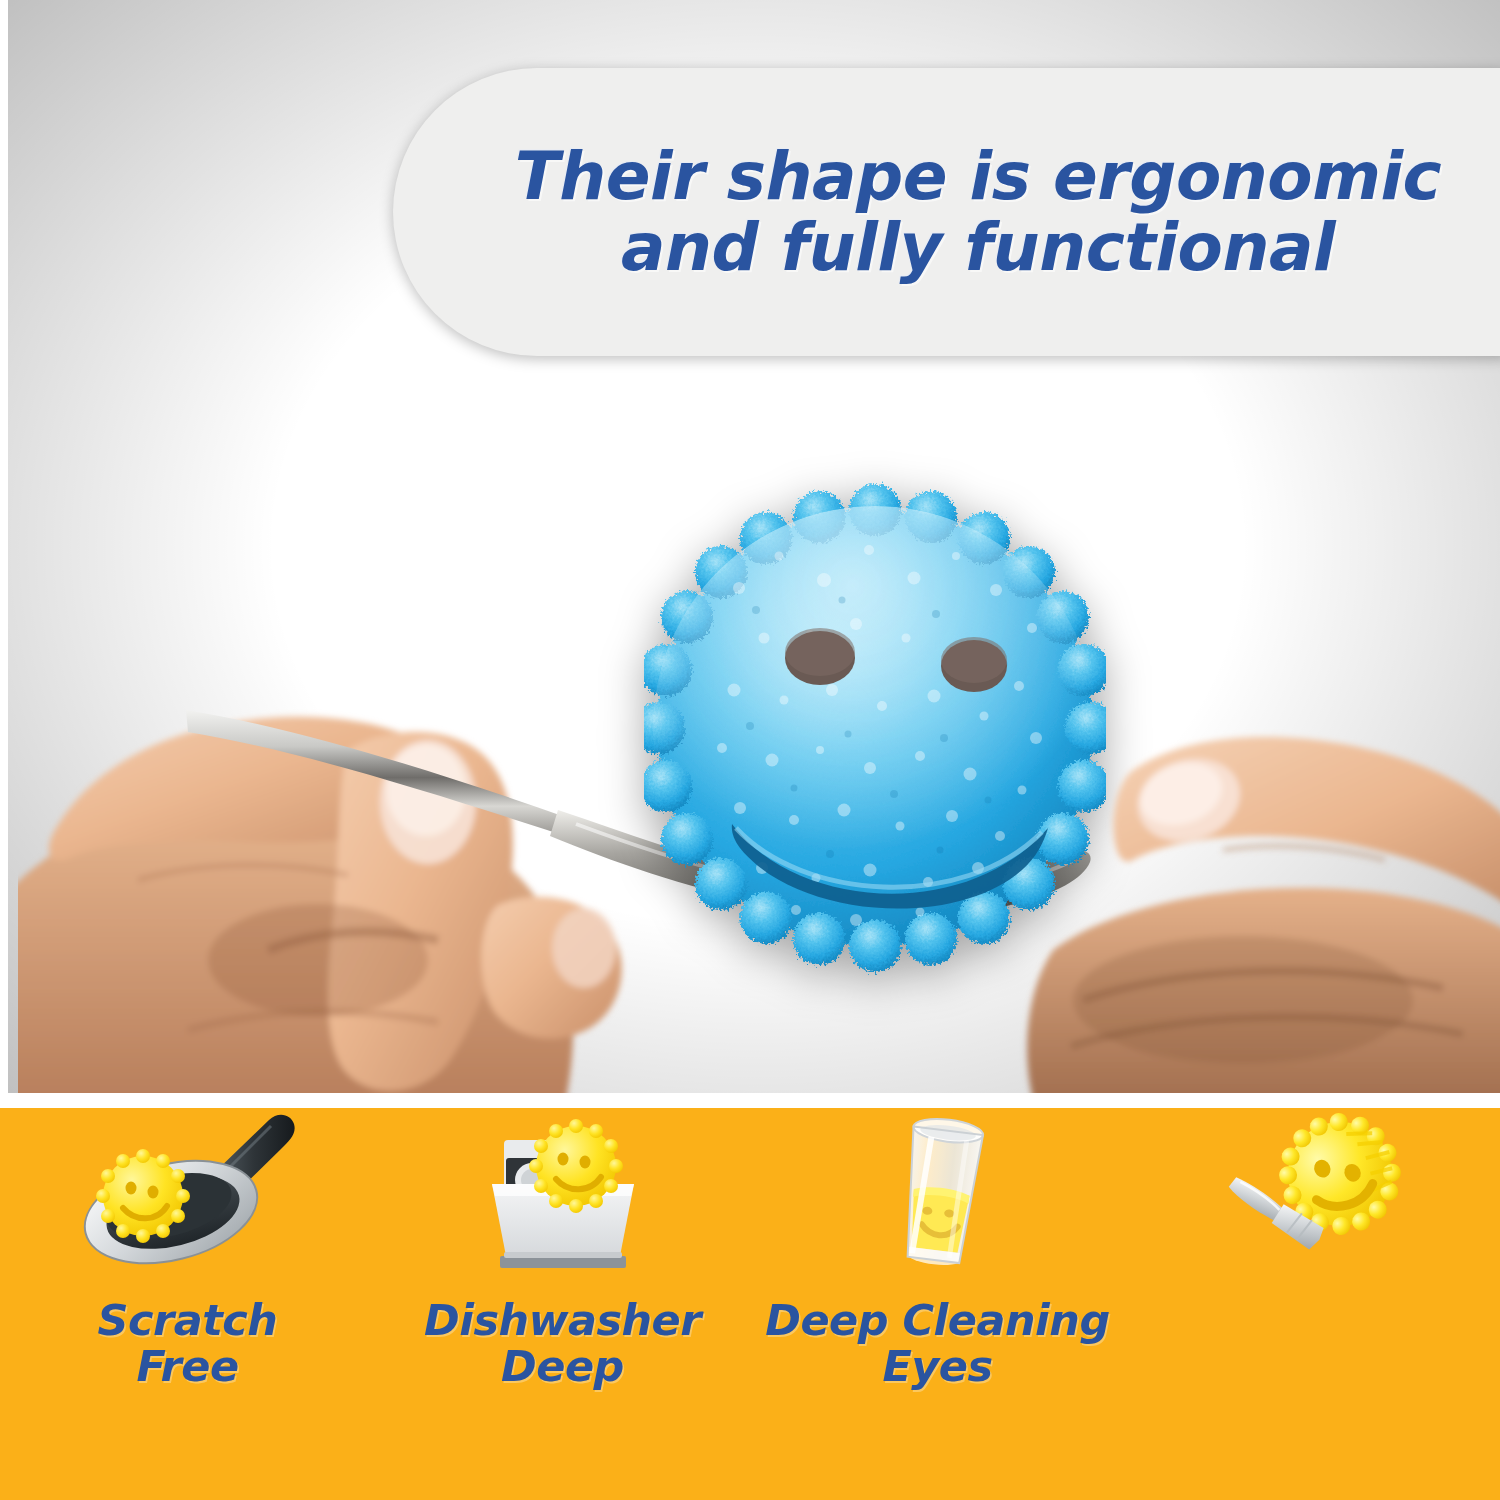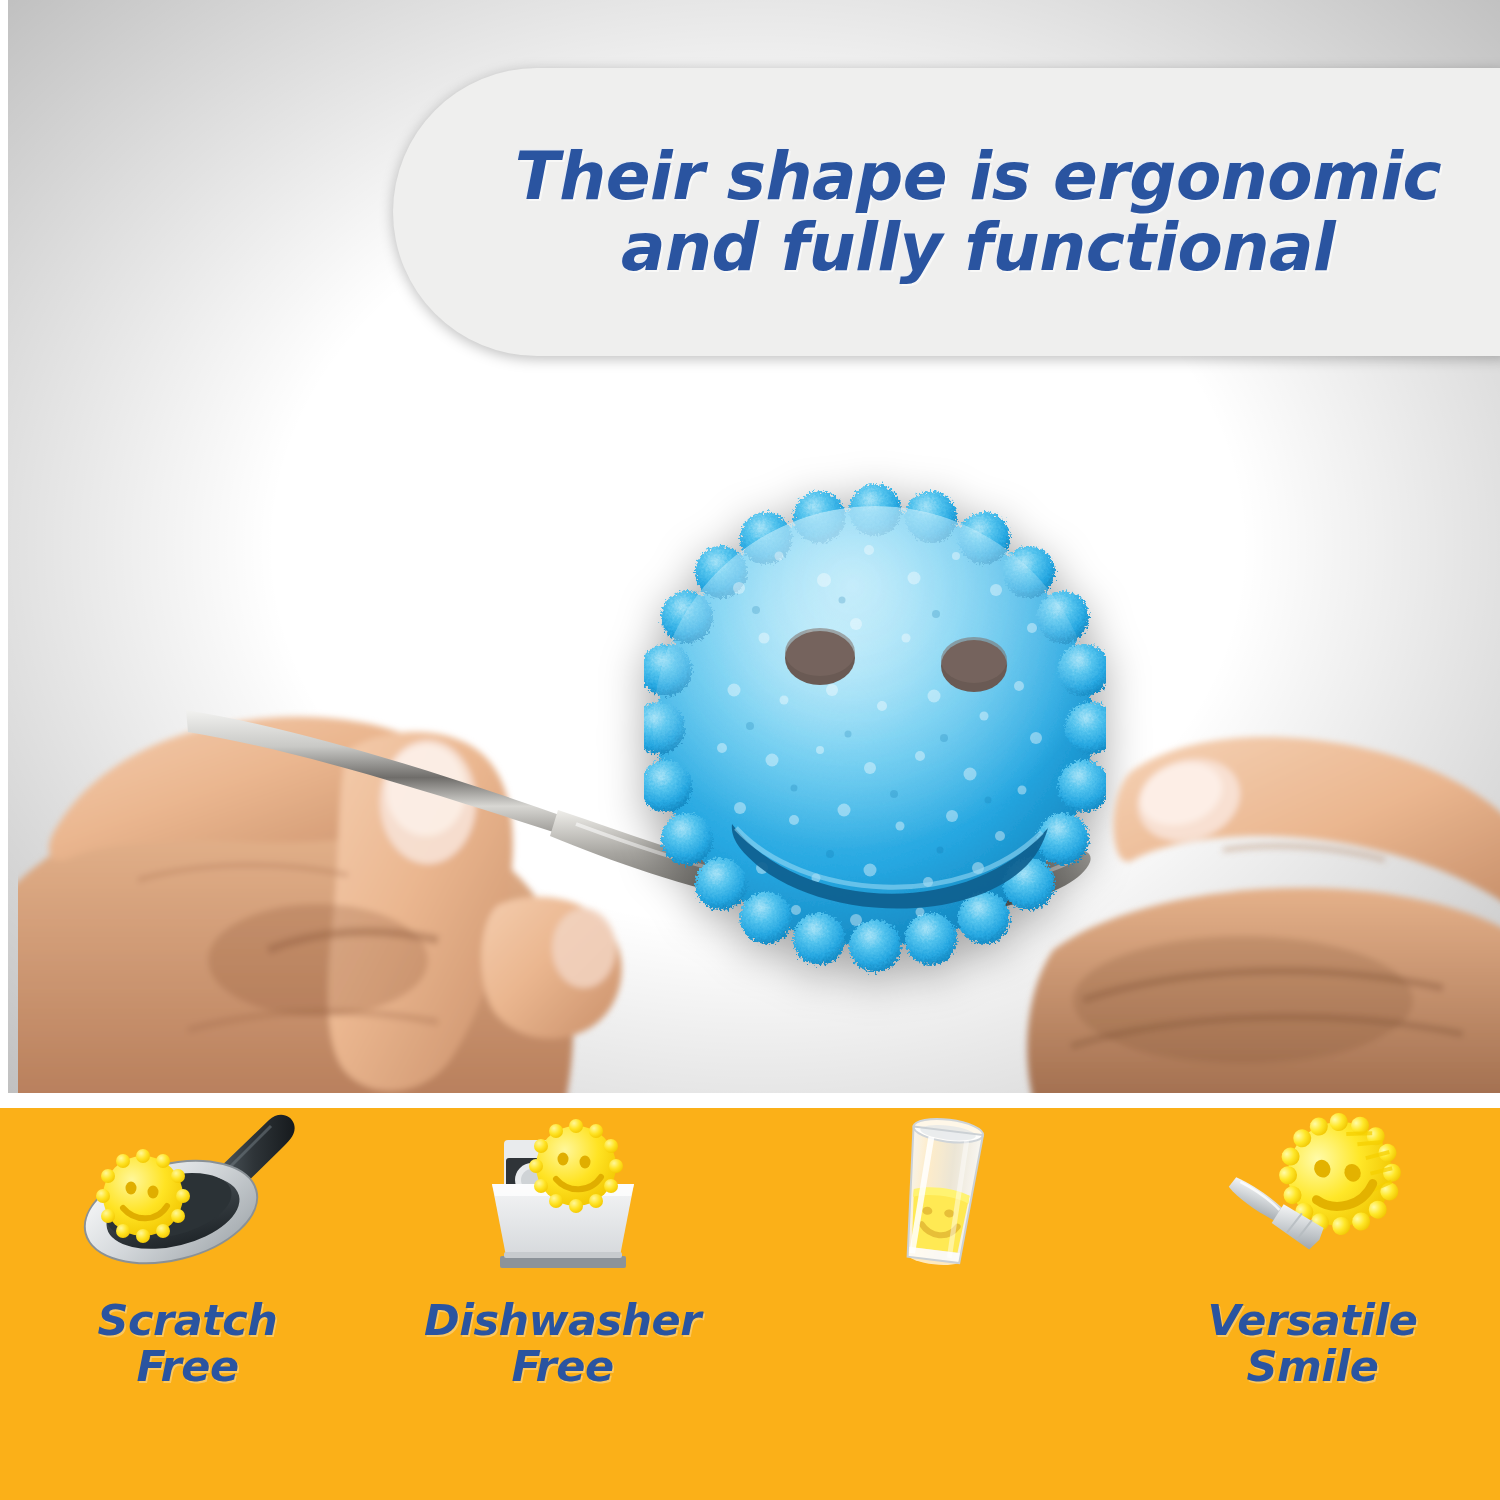--- a/index.html
+++ b/index.html
@@ -432,21 +432,21 @@
                 <circle cx="-35" cy="-20" r="7"></circle>
                 <circle cx="-20" cy="-35" r="7"></circle>
             </g>
             <ellipse cx="-13" cy="-7" rx="5.5" ry="6.5" fill="#e0ae00"></ellipse>
             <ellipse cx="9" cy="-4" rx="5.5" ry="6.5" fill="#e0ae00"></ellipse>
             <path d="M-20,13 C-8,27 14,27 25,11" stroke="#e0ae00" stroke-width="6" fill="none" stroke-linecap="round"></path>
           </g>
         </svg>
       </div>
       <div class="feature-label">Dishwasher
-Free</div>
+Deep</div>
     </div>
 
     <div class="feature">
       <div class="feature-icon">
         <svg width="230" height="175" viewBox="0 0 230 175">
           <defs>
             <linearGradient id="glassG" x1="0" y1="0" x2="1" y2="0">
               <stop offset="0%" stop-color="#f3f4f5" stop-opacity=".95"></stop>
               <stop offset="26%" stop-color="#ffffff" stop-opacity=".7"></stop>
               <stop offset="62%" stop-color="#e3e6e8" stop-opacity=".85"></stop>
@@ -472,20 +472,22 @@
             <ellipse cx="117" cy="22" rx="35" ry="11" fill="#ffffff" opacity=".9"></ellipse>
             <ellipse cx="117" cy="22" rx="35" ry="11" fill="none" stroke="#cfd4d8" stroke-width="2"></ellipse>
             <ellipse cx="117" cy="24" rx="28" ry="7" fill="#dfe3e6" opacity=".65"></ellipse>
 
             <path d="M98,30 L104,30 L99,148 L93,148 Z" fill="#ffffff" opacity=".85"></path>
             <path d="M134,30 L139,30 L136,148 L131,148 Z" fill="#ffffff" opacity=".45"></path>
             <path d="M82,22 L152,22 L144,152 L92,152 Z" fill="none" stroke="#cbd0d4" stroke-width="2"></path>
           </g>
         </svg>
       </div>
+      <div class="feature-label">Deep Cleaning
+Eyes</div>
     </div>
 
     <div class="feature">
       <div class="feature-icon">
         <svg width="230" height="175" viewBox="0 0 230 175">
           <defs>
             <radialGradient id="spyY3" cx="36%" cy="28%" r="78%">
               <stop offset="0%" stop-color="#fffba8"></stop>
                 <stop offset="52%" stop-color="#ffe728"></stop>
               <stop offset="100%" stop-color="#f0c400"></stop>
@@ -534,18 +536,16 @@
             <path d="M18,112 C34,108 58,106 74,108 L78,122 C58,126 34,128 18,124 Z" fill="url(#forkG)"></path>
             <path d="M72,104 L118,98 L122,110 L120,124 L74,126 Z" fill="url(#forkG)"></path>
             <g stroke="#b5bbbf" stroke-width="2" opacity=".8">
               <path d="M92,100 L92,124"></path>
                 <path d="M104,99 L104,124"></path>
             </g>
             <path d="M24,113 C40,110 58,109 72,111" stroke="#ffffff" stroke-width="2.5" opacity=".8" fill="none"></path>
           </g>
         </svg>
       </div>
-      <div class="feature-label">Versatile
-Smile</div>
     </div>
 
   </div>
 </div>
 
 </body></html>

